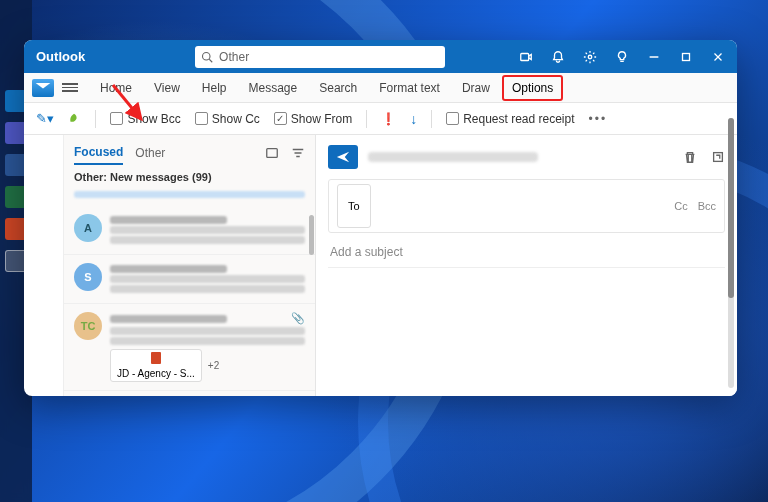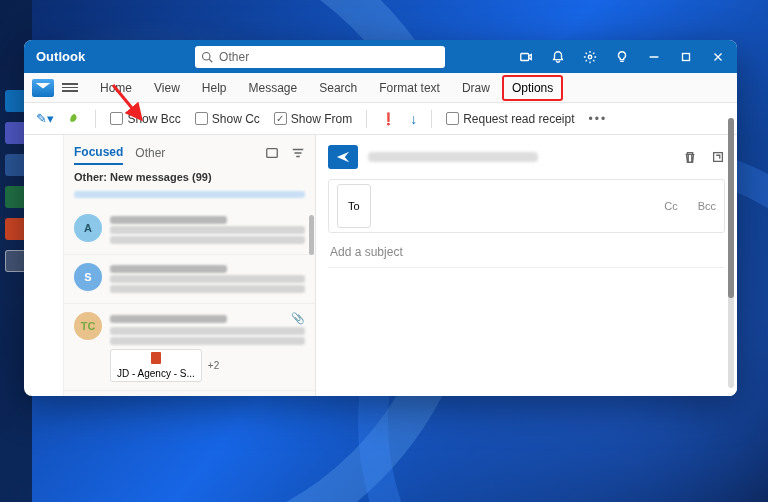--- a/index.html
+++ b/index.html
@@ -69,21 +69,21 @@
   .pdf-icon{width:10px;height:12px;background:#d24726;border-radius:1px;}
   .scroll-thumb{position:absolute;right:1px;top:80px;width:5px;height:40px;background:#bbb;border-radius:3px;}
   .compose { flex:1; display:flex; flex-direction:column; background:#fff; padding:4px 0;}
   .compose-header{display:flex;align-items:center;padding:6px 12px;gap:10px;}
   .send-btn{width:30px;height:24px;background:#0f6cbd;border-radius:3px;display:flex;align-items:center;justify-content:center;cursor:pointer;}
   .send-btn svg{width:14px;height:14px;fill:#fff;}
   .from-blur{height:10px;width:170px;background:#ddd;border-radius:4px;filter:blur(1.5px);}
   .compose-icons{margin-left:auto;display:flex;gap:14px;color:#777;}
   .to-row{display:flex;align-items:center;margin:4px 12px;border:1px solid #e5e5e5;border-radius:3px;padding:4px 8px;font-size:12px;}
   .to-label{border:1px solid #ddd;padding:15px 10px;border-radius:3px;font-size:11px;cursor:pointer;}
-  .cc-bcc{margin-left:auto;display:flex;gap:20px;color:#888;font-size:11px;}
+  .cc-bcc{margin-left:auto;display:flex;gap:10px;color:#888;font-size:11px;}
   .cc-bcc span{cursor:pointer;}
   .subject-row{border-bottom:1px solid #eee;margin:0 12px;padding:8px 2px;font-size:12px;color:#888;}
   .win-scroll{position:absolute;right:3px;top:78px;width:6px;height:270px;background:#ddd;border-radius:3px;}
   .win-scroll-thumb{width:6px;height:180px;background:#888;border-radius:3px;margin-top:0px;}
   .small-icon{width:14px;height:14px;stroke:#666;fill:none;stroke-width:1.5;cursor:pointer;}
 </style>
 </head>
 <body>
 
 <div class="bg-swirl"></div>

